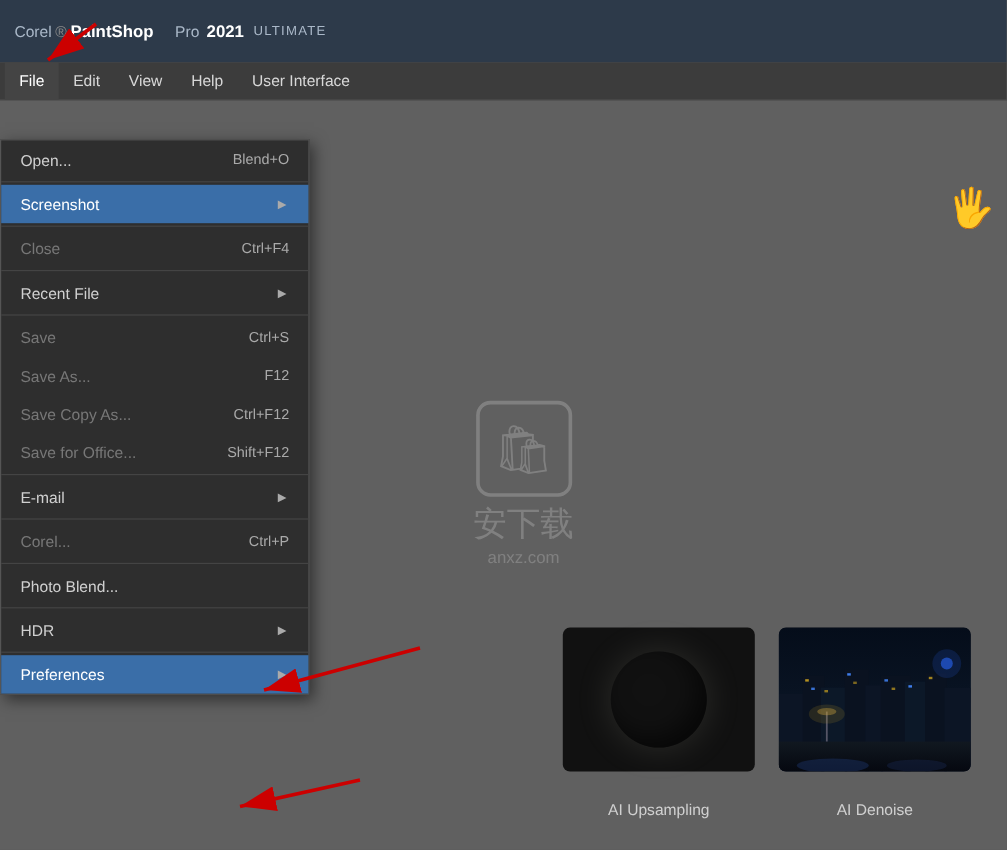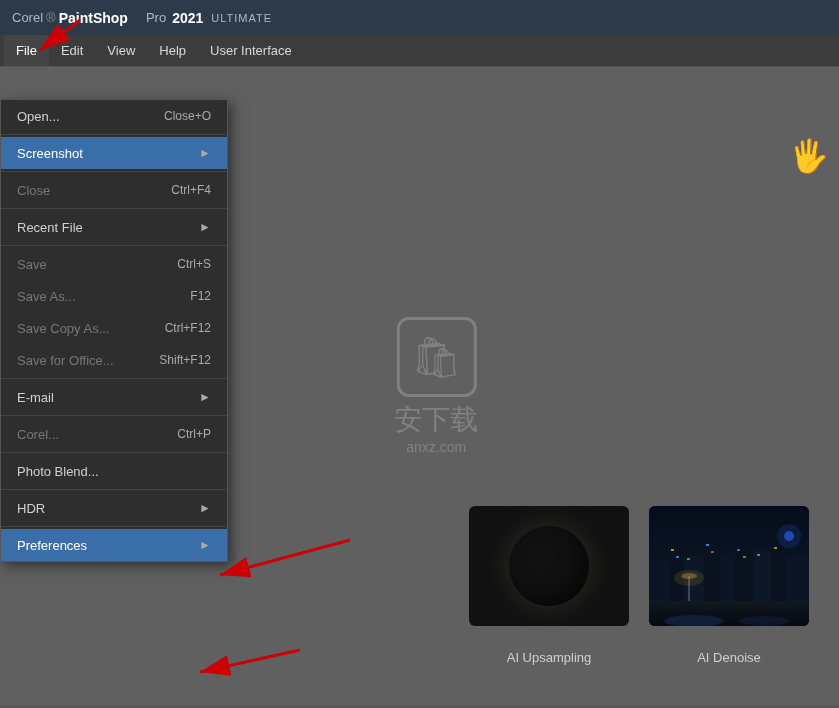--- a/index.html
+++ b/index.html
@@ -8,21 +8,21 @@
       height: 708px;
       overflow: hidden;
       font-family: 'Segoe UI', Arial, sans-serif;
       background: #5a5a5a;
       position: relative;
     }
 
     
     .title-bar {
       background: #2d3a4a;
-      height: 35px;
+      height: 52px;
       display: flex;
       align-items: center;
       padding: 0 12px;
       color: #c8d0d8;
       font-size: 13px;
       font-weight: 400;
     }
     .title-bar .brand {
       display: flex;
       align-items: center;
@@ -150,21 +150,21 @@
       background: linear-gradient(to bottom, #0a0f1a 0%, #0d1a2a 40%, #1a2535 60%, #0f0f15 100%);
       position: relative;
       overflow: hidden;
     }
 
     
     .dropdown-menu {
       position: absolute;
       top: 32px;
       left: 0;
-      width: 228px;
+      width: 258px;
       background: #2e2e2e;
       border: 1px solid #555;
       box-shadow: 4px 4px 12px rgba(0,0,0,0.5);
       z-index: 100;
     }
     .menu-item {
       display: flex;
       justify-content: space-between;
       align-items: center;
       padding: 7px 16px;
@@ -309,21 +309,21 @@
         </svg>
       </div>
       <span class="card-label">AI Denoise</span>
     </div>
   </div>
 
   <div class="dropdown-menu">
 
     <div class="menu-item">
       <span>Open...</span>
-      <span class="shortcut">Close+O</span>
+      <span class="shortcut">Blend+O</span>
     </div>
     <div class="menu-separator"></div>
 
     <div class="menu-item highlighted">
       <span>Screenshot</span>
       <span class="arrow">►</span>
     </div>
     <div class="menu-separator"></div>
 
     <div class="menu-item disabled">

